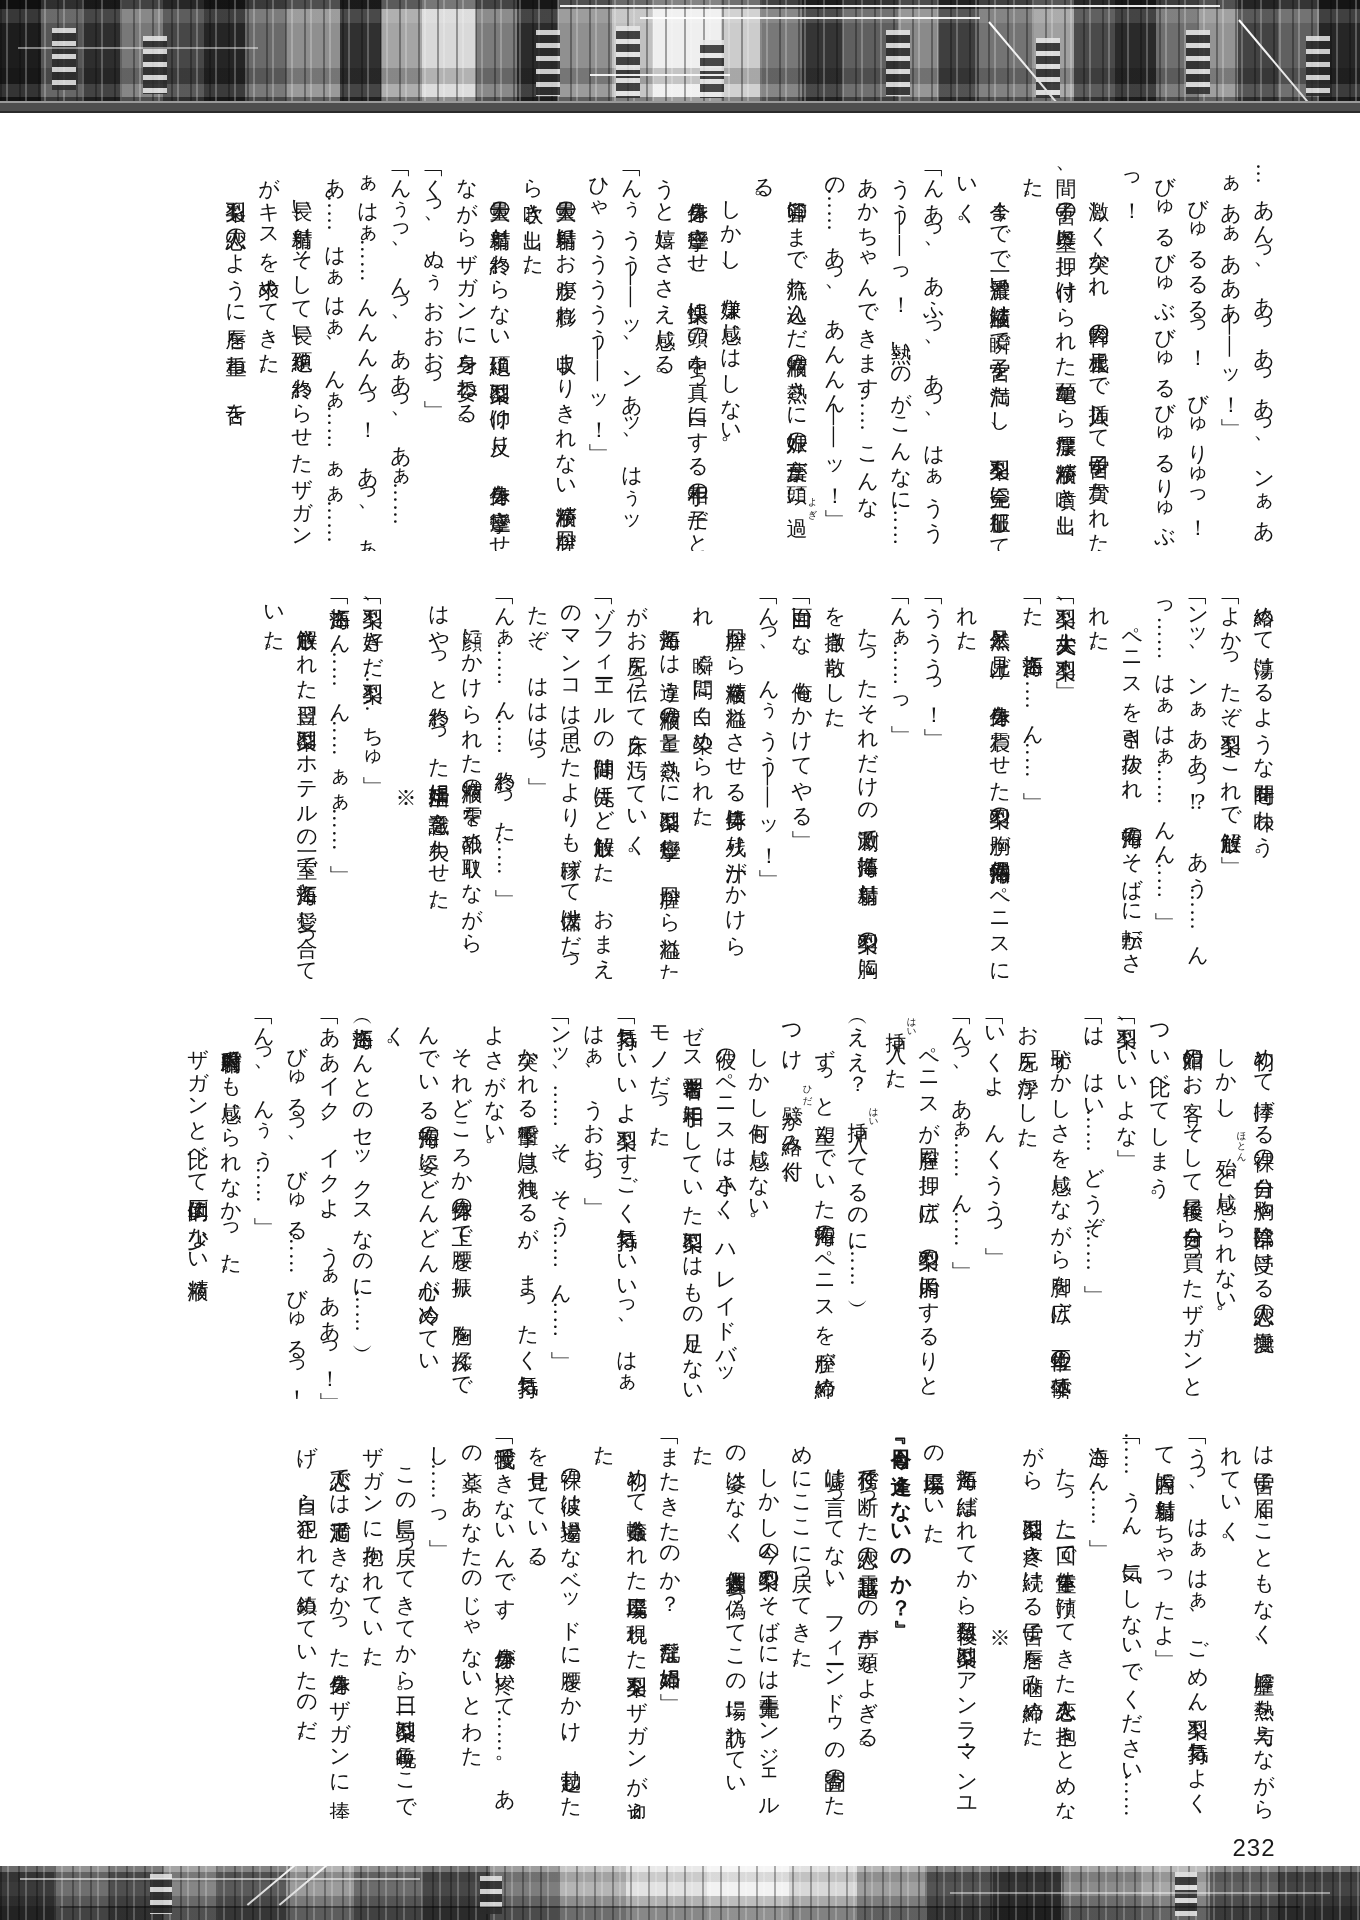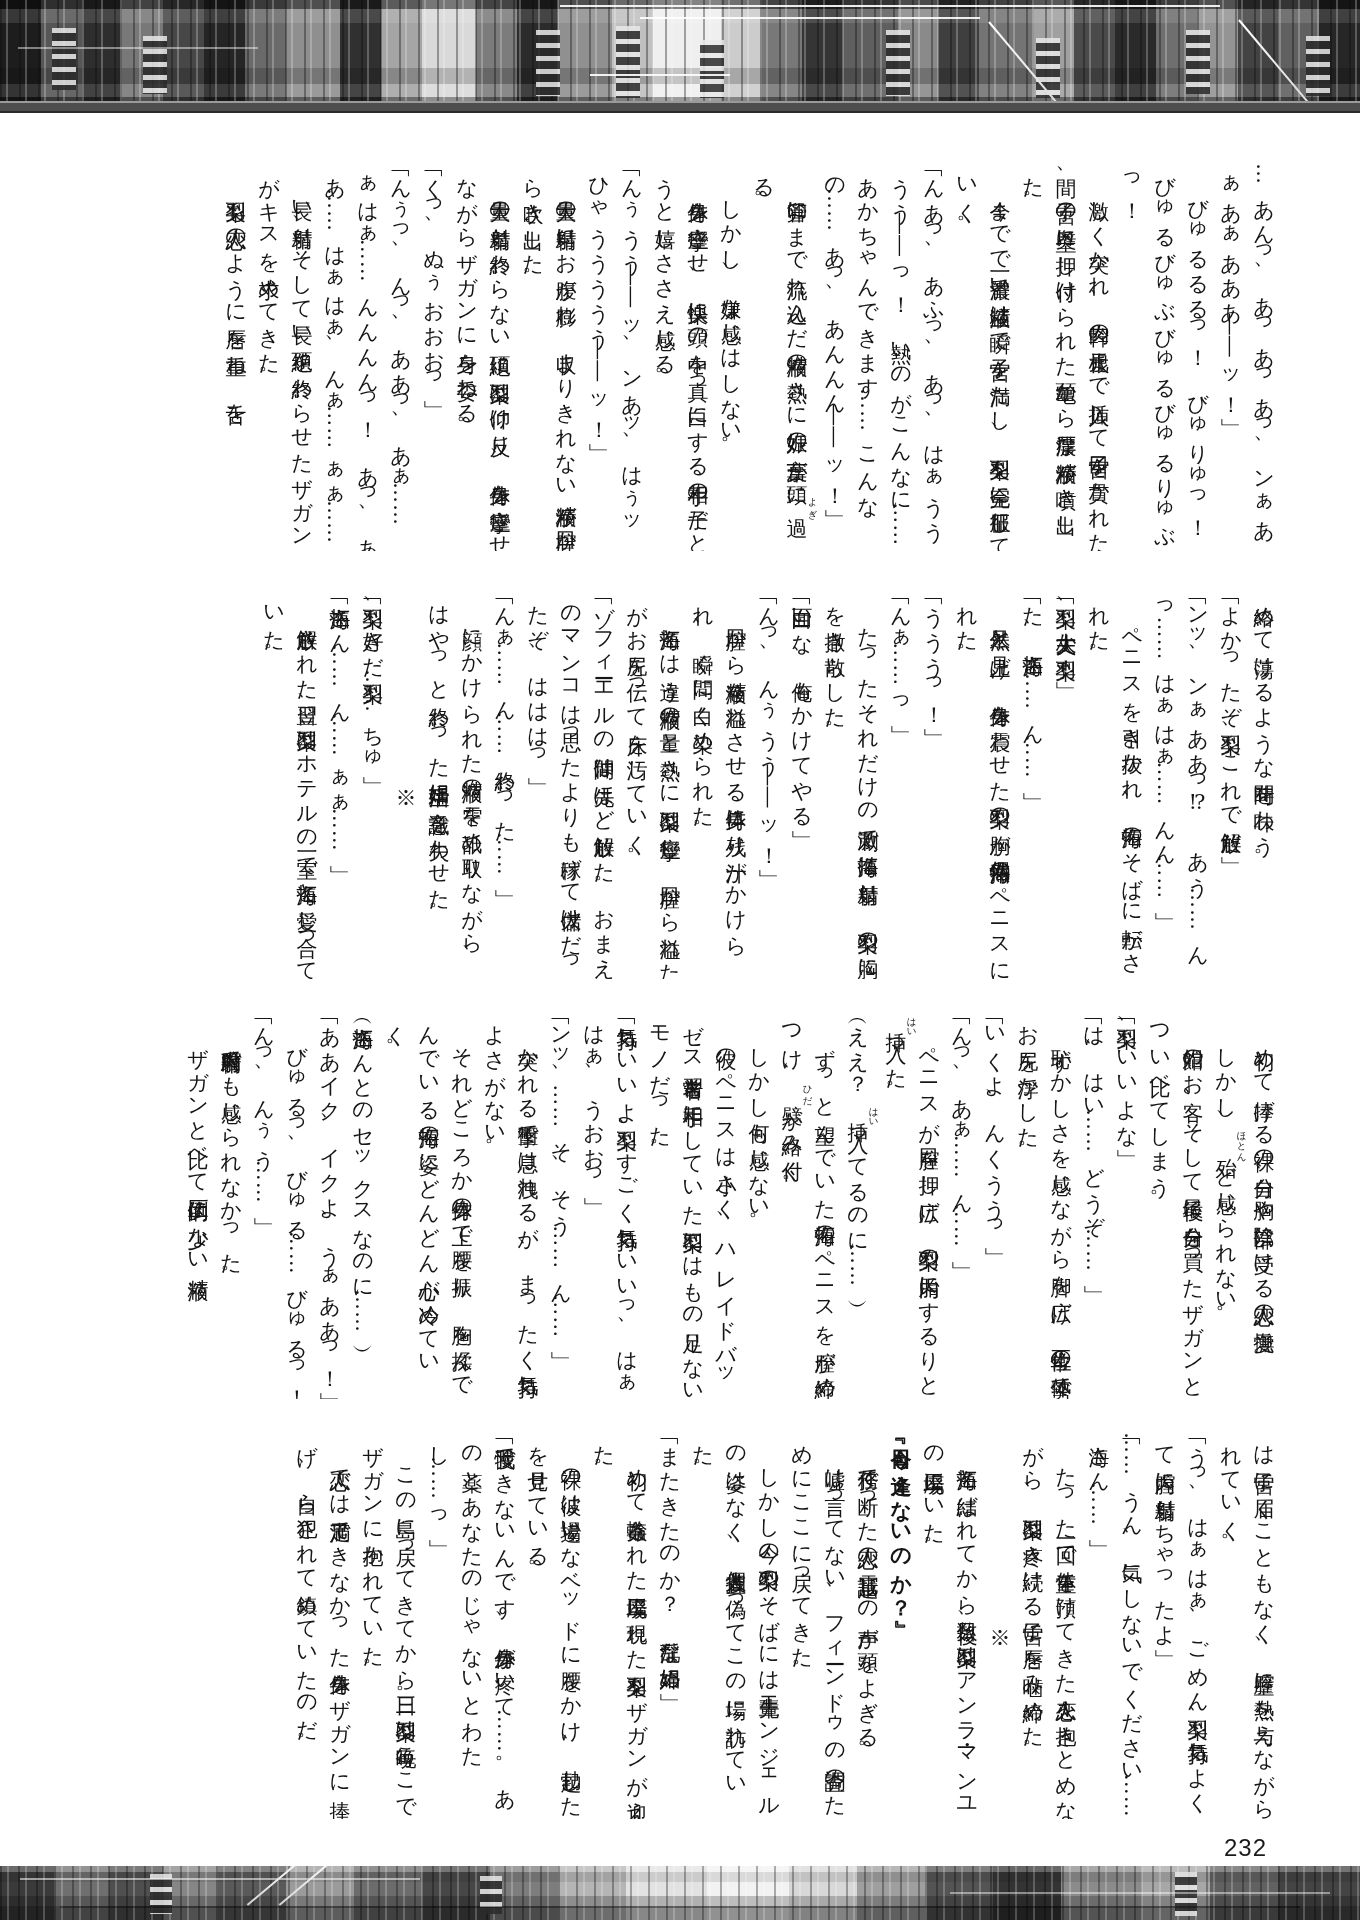--- a/index.html
+++ b/index.html
@@ -51,21 +51,21 @@
         height:388px;width:100%;overflow:hidden;
         font-size:21px;line-height:33px;letter-spacing:1px;margin:0 0 32px 0;}
   .band.first{margin-bottom:40px;}
   .band p{margin:0;padding:0;}
   .para.center{text-align:center;}
   .para.gothic{font-family:"DejaVu Sans","Liberation Sans",sans-serif;font-weight:bold;}
   ruby rt{font-size:9.5px;letter-spacing:0;}
 
   .page-number{position:absolute;left:1224px;top:1834px;width:60px;
       font-family:"Liberation Sans","DejaVu Sans",sans-serif;
-      font-size:24px;color:#1a1a1a;letter-spacing:1px;}
+      font-size:24px;color:#1a1a1a;letter-spacing:1px;text-align:center;}
 </style>
 </head>
 <body>
 
 <div class="page">
 
   <div class="glitch header">
     <i class="ladder l1"></i>
     <i class="ladder l2"></i>
     <i class="ladder l3"></i>

